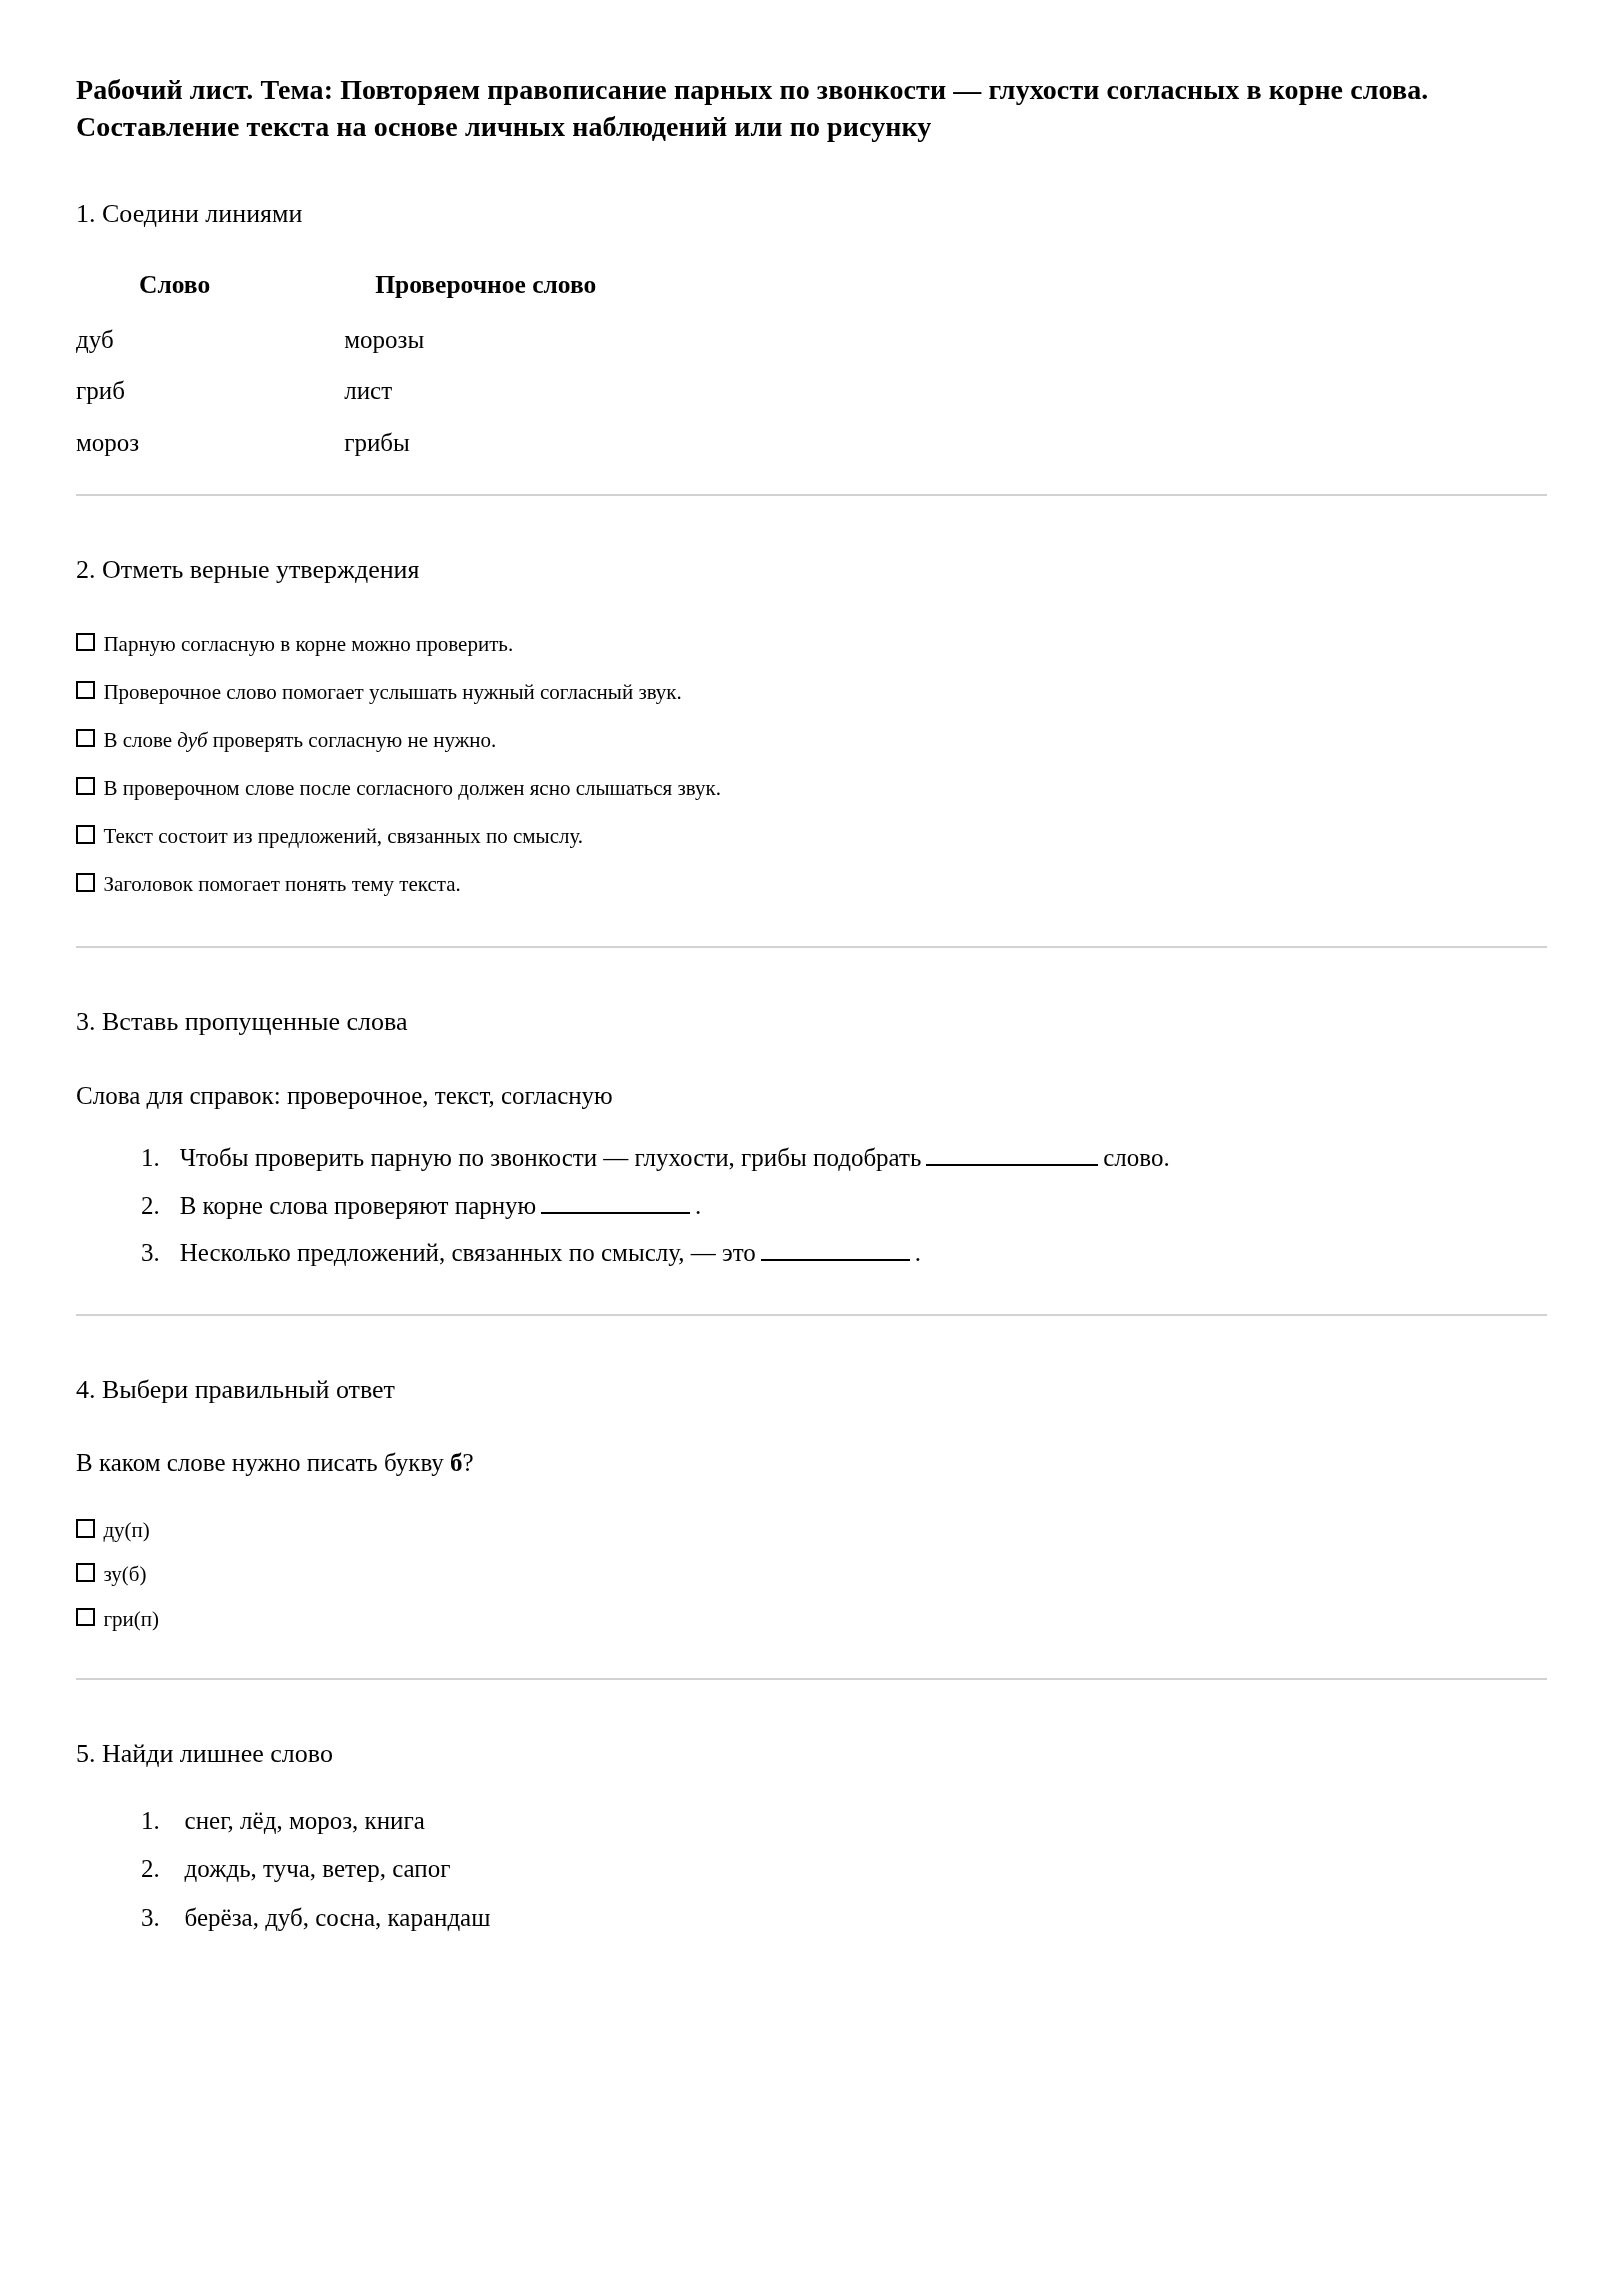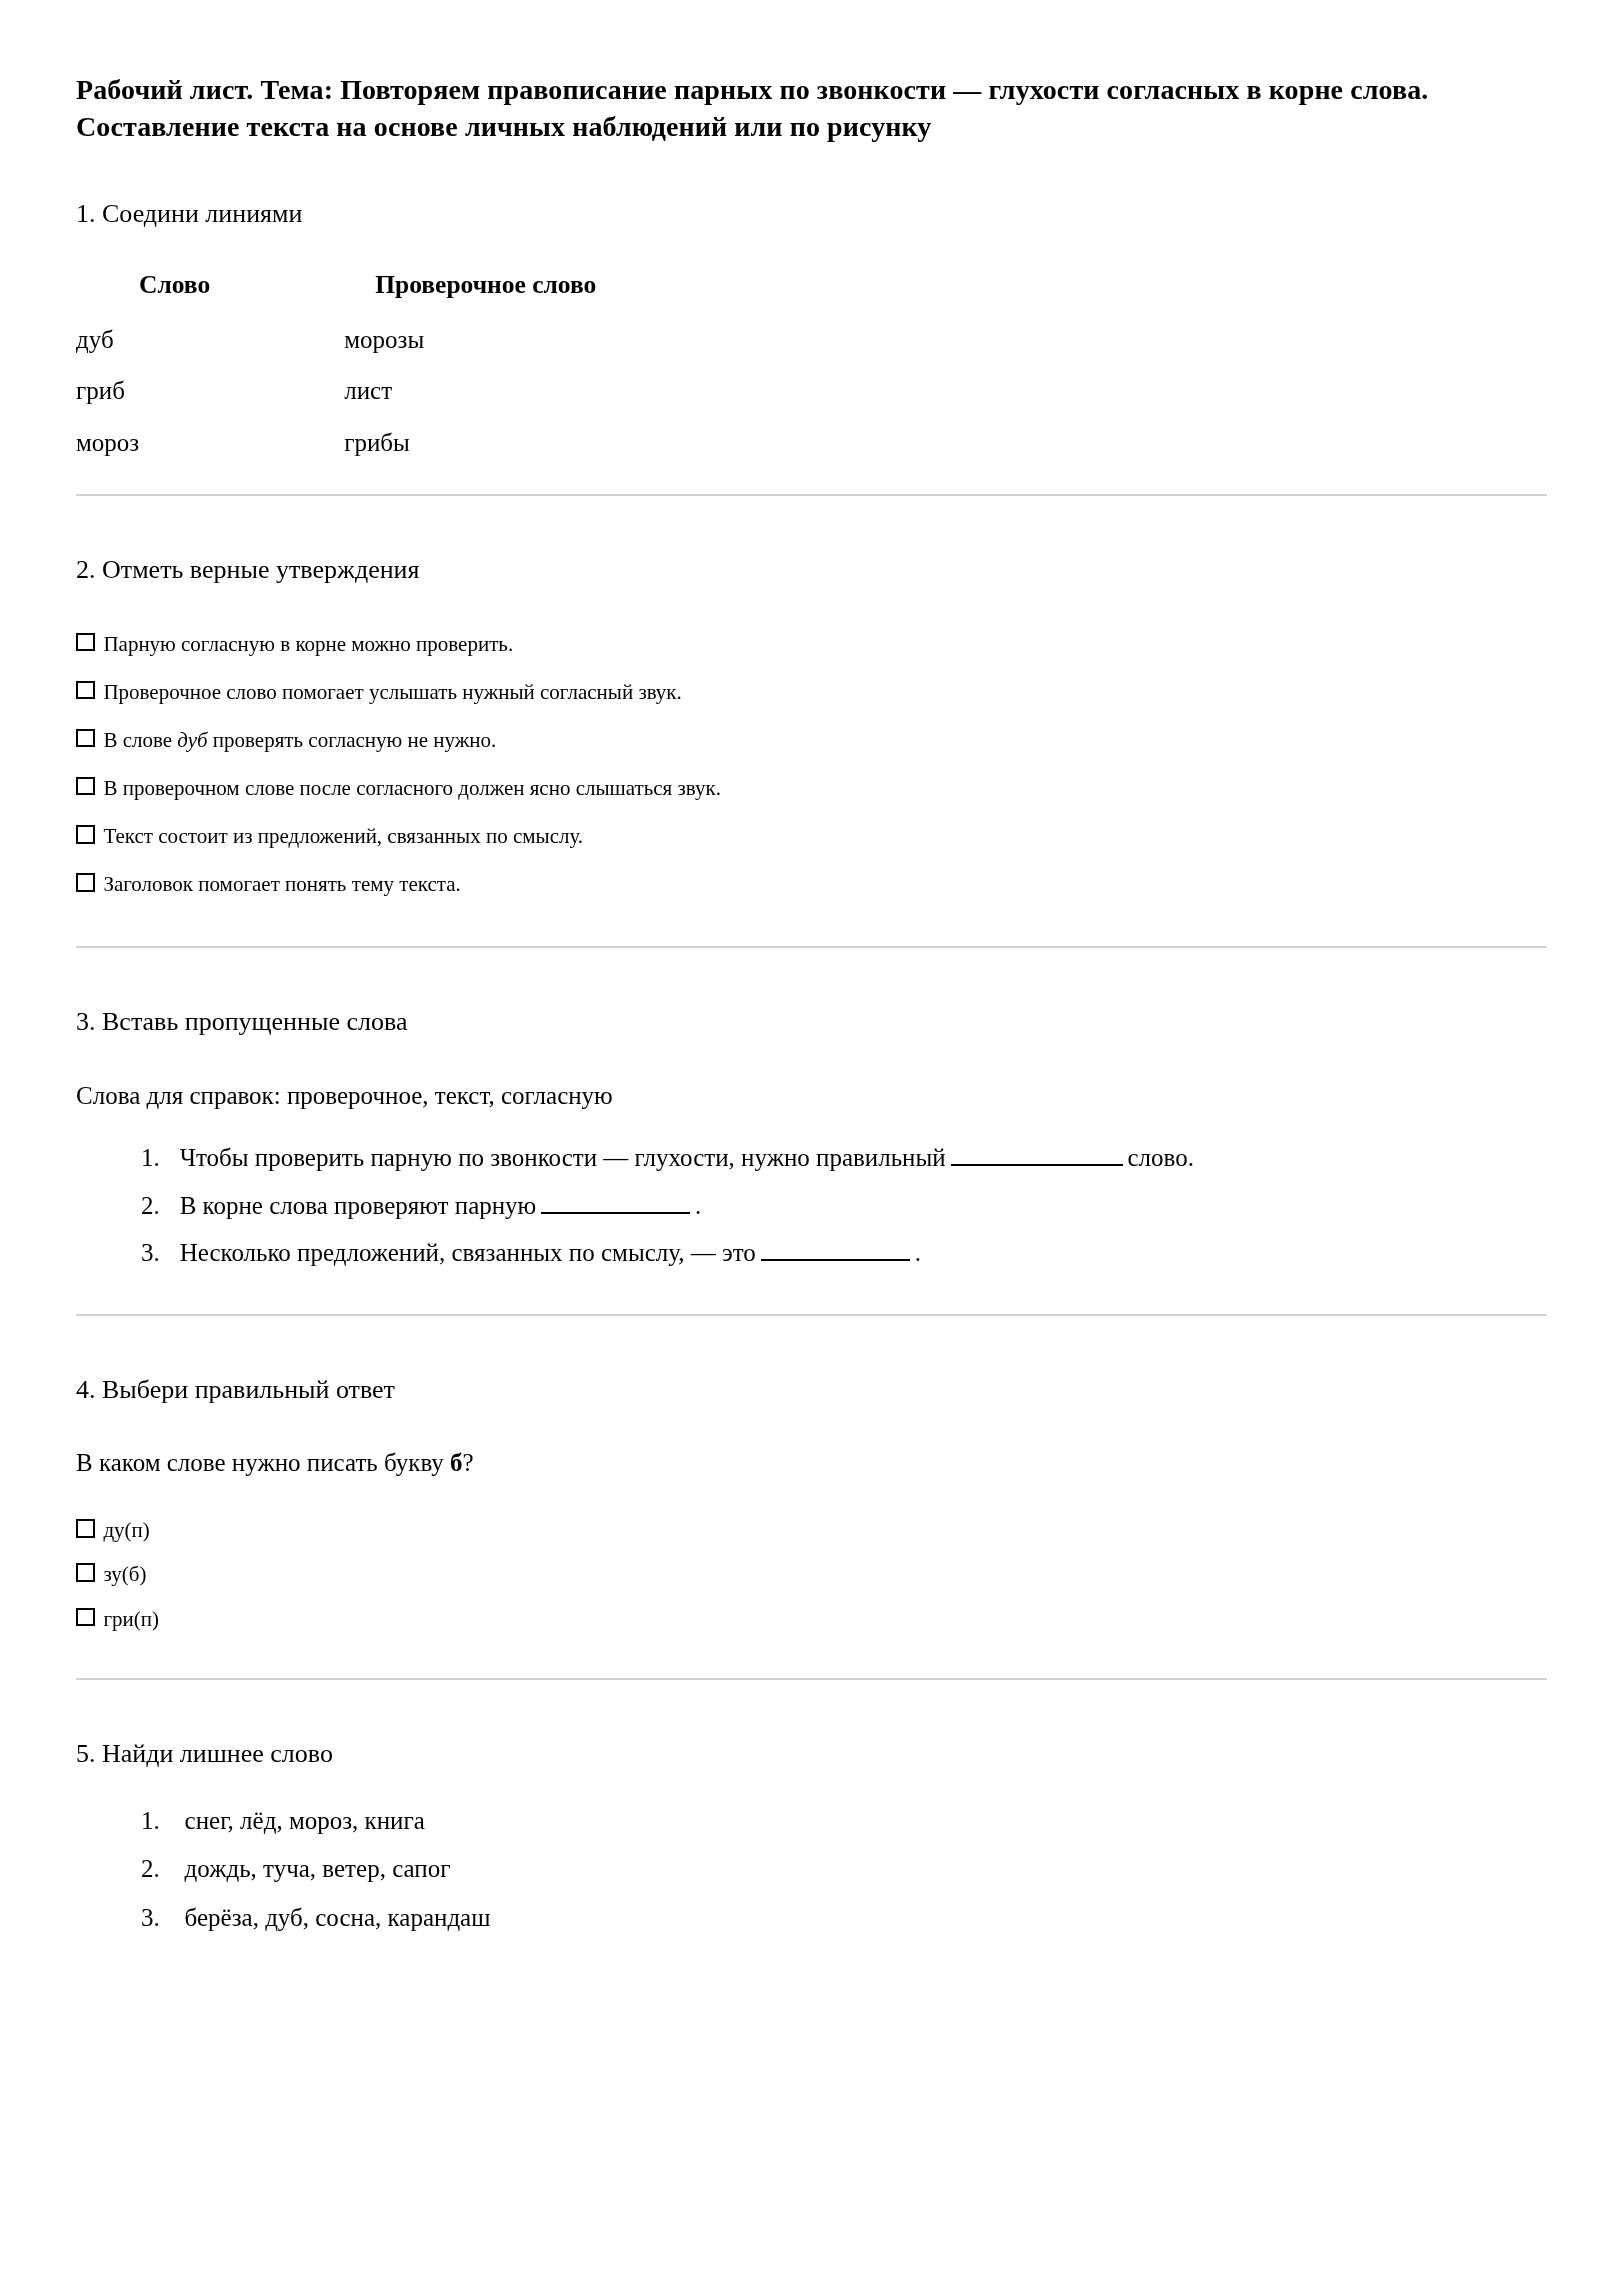--- a/index.html
+++ b/index.html
@@ -245,21 +245,21 @@
   <div>
     <h2 class="section-heading">3. Вставь пропущенные слова</h2>
 
     <div class="sp-h-to-para"></div>
 
     <p class="ref-line"><span>Слова для справок: </span><span class="ref-words">проверочное, текст, согласную</span></p>
 
     <div class="sp-para-to-ol"></div>
 
     <ol class="num-list">
-      <li><span>Чтобы проверить парную по звонкости — глухости, нужно правильный</span><span class="blank"></span><span>слово.</span></li>
+      <li><span>Чтобы проверить парную по звонкости — глухости, грибы подобрать</span><span class="blank"></span><span>слово.</span></li>
       <li><span>В корне слова проверяют парную</span><span class="blank short"></span><span>.</span></li>
       <li><span>Несколько предложений, связанных по смыслу, — это</span><span class="blank short"></span><span>.</span></li>
     </ol>
   </div>
 
   <div class="sp-after-s3"></div>
   <hr class="rule">
   <div class="sp-rule-to-h"></div>
 
   <div>

